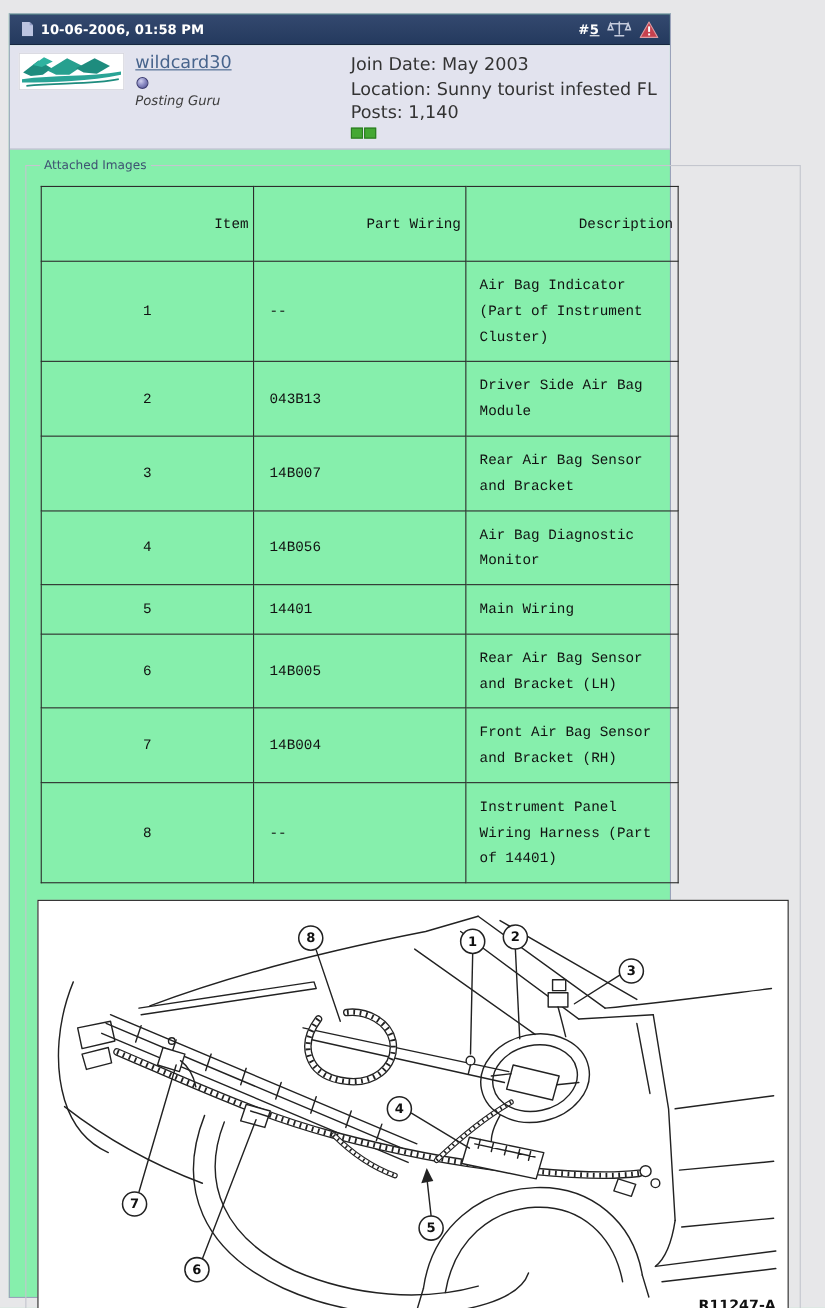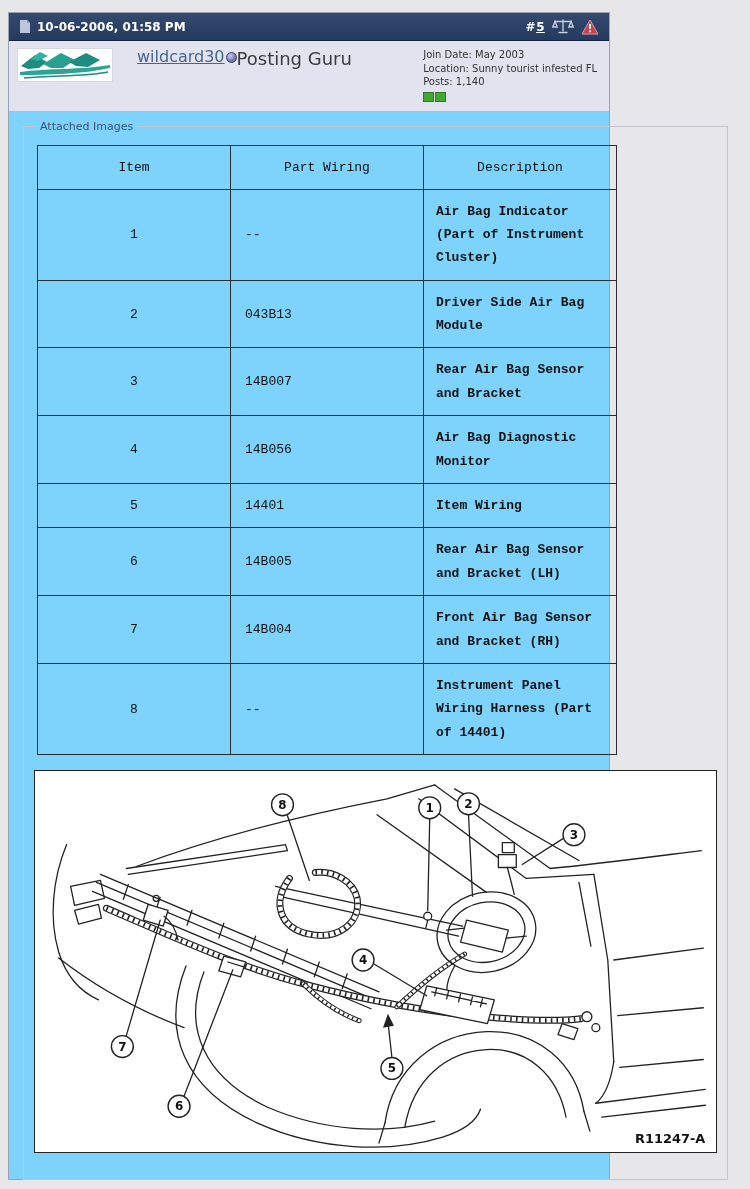--- a/index.html
+++ b/index.html
@@ -5,21 +5,21 @@
   * { box-sizing: border-box; }
   html,body { margin:0; padding:0; }
   body {
     width:750px; height:1189px; overflow:hidden;
     background:#e7e7e9;
     font-family:"DejaVu Sans","Liberation Sans",sans-serif;
     color:#222;
   }
   .page { width:750px; height:1189px; padding:12px 8px 9px; }
   .post-panel {
-    width:602px; height:1168px; background:#7dd3fc;
+    width:602px; height:1168px; background:#86efac;
     border:1px solid #9aa2ba;
   }
 
   
   .post-header {
     height:28px; display:flex; align-items:center; gap:7px;
     padding:0 10px; background:linear-gradient(#34496f,#243a5e);
     border-bottom:1px solid #17263f;
     color:#fff; font-size:12px; font-weight:bold;
   }
@@ -28,29 +28,29 @@
   .post-num .u { text-decoration:underline; }
   .hdr-icon { display:inline-flex; align-items:center; }
 
   
   .user-strip {
     display:flex; align-items:flex-start;
     background:#e2e3ee; border-bottom:1px solid #b7bac9;
     padding:7px 12px 9px 8px; min-height:57px;
   }
   .avatar { width:96px; height:34px; background:#fff; display:block; border:1px solid #d7d7df; }
-  .user-col { margin-left:24px; display:flex; }
+  .user-col { margin-left:10px; display:flex; flex-direction:column; }
   .username { font-size:16px; color:#47648c; text-decoration:underline; font-weight:500; line-height:1.1; }
   .status-dot {
     width:11px; height:11px; border-radius:50%; margin:4px 0 3px 1px;
     background:radial-gradient(circle at 35% 30%, #d0d0ee 0%, #8c8cc4 45%, #4c4c8a 100%);
     border:1px solid #3c3c72;
   }
-  .user-title { font-size:18px; color:#3c3c3c; }
-  .user-stats { margin-left:auto; font-size:10px; color:#333; line-height:1.35; text-align:left; }
+  .user-title { font-size:12px; color:#3c3c3c;font-style:italic; }
+  .user-stats { margin-left:auto; font-size:16px; color:#333; line-height:1.35; text-align:left; }
   .rep-row { display:flex; gap:1px; margin-top:3px; }
   .rep-block { width:11px; height:10px; background:#44a833; border:1px solid #2c7a22; }
 
   
   .post-body { padding:8px 12px 10px; }
   h1.post-title {
     font-family:"Liberation Sans",sans-serif;
     font-size:29px; font-weight:500; color:#161616;
     margin:6px 4px 20px; line-height:1.38; max-width:706px;
   }
@@ -61,24 +61,24 @@
     font-size:11px; color:#3e5272; padding:0 4px; margin-left:2px;
   }
 
   
   table.parts {
     border-collapse:collapse; margin-left:3px;
     font-family:"Liberation Mono","DejaVu Sans Mono",monospace;
     font-size:13px; color:#111; table-layout:fixed; width:580px;
   }
   table.parts th, table.parts td { border:1px solid #2c2c2c; }
-  table.parts th { font-weight:normal; text-align:center; padding:14px 4px; }
+  table.parts th { font-weight:normal; text-align:right; padding:26px 4px; }
   td.c-item { width:94px; text-align:center; padding:10px 4px; }
   td.c-part { width:171px; padding:10px 4px 10px 14px; }
-  td.c-desc { width:315px; padding:10px 12px; line-height:1.8;font-weight:bold; }
+  td.c-desc { width:315px; padding:10px 12px; line-height:1.8; }
 
   
   .diagram-box {
     width:683px; height:383px; border:1px solid #222; background:#fff;
     margin-top:15px;
   }
   .d-stroke { fill:none; stroke:#222; stroke-width:1.3; stroke-linecap:round; stroke-linejoin:round; }
   .d-fillw  { fill:#fff; stroke:#222; stroke-width:1.3; stroke-linejoin:round; }
   .loom-base { fill:none; stroke:#222; stroke-width:7; stroke-linecap:round; }
   .loom-mid  { fill:none; stroke:#fff; stroke-width:4.6; stroke-linecap:round; }
@@ -189,21 +189,21 @@
               <td class="c-desc">Rear Air Bag Sensor and Bracket</td>
             </tr>
             <tr>
               <td class="c-item">4</td>
               <td class="c-part">14B056</td>
               <td class="c-desc">Air Bag Diagnostic Monitor</td>
             </tr>
             <tr>
               <td class="c-item">5</td>
               <td class="c-part">14401</td>
-              <td class="c-desc">Item Wiring</td>
+              <td class="c-desc">Main Wiring</td>
             </tr>
             <tr>
               <td class="c-item">6</td>
               <td class="c-part">14B005</td>
               <td class="c-desc">Rear Air Bag Sensor and Bracket (LH)</td>
             </tr>
             <tr>
               <td class="c-item">7</td>
               <td class="c-part">14B004</td>
               <td class="c-desc">Front Air Bag Sensor and Bracket (RH)</td>

